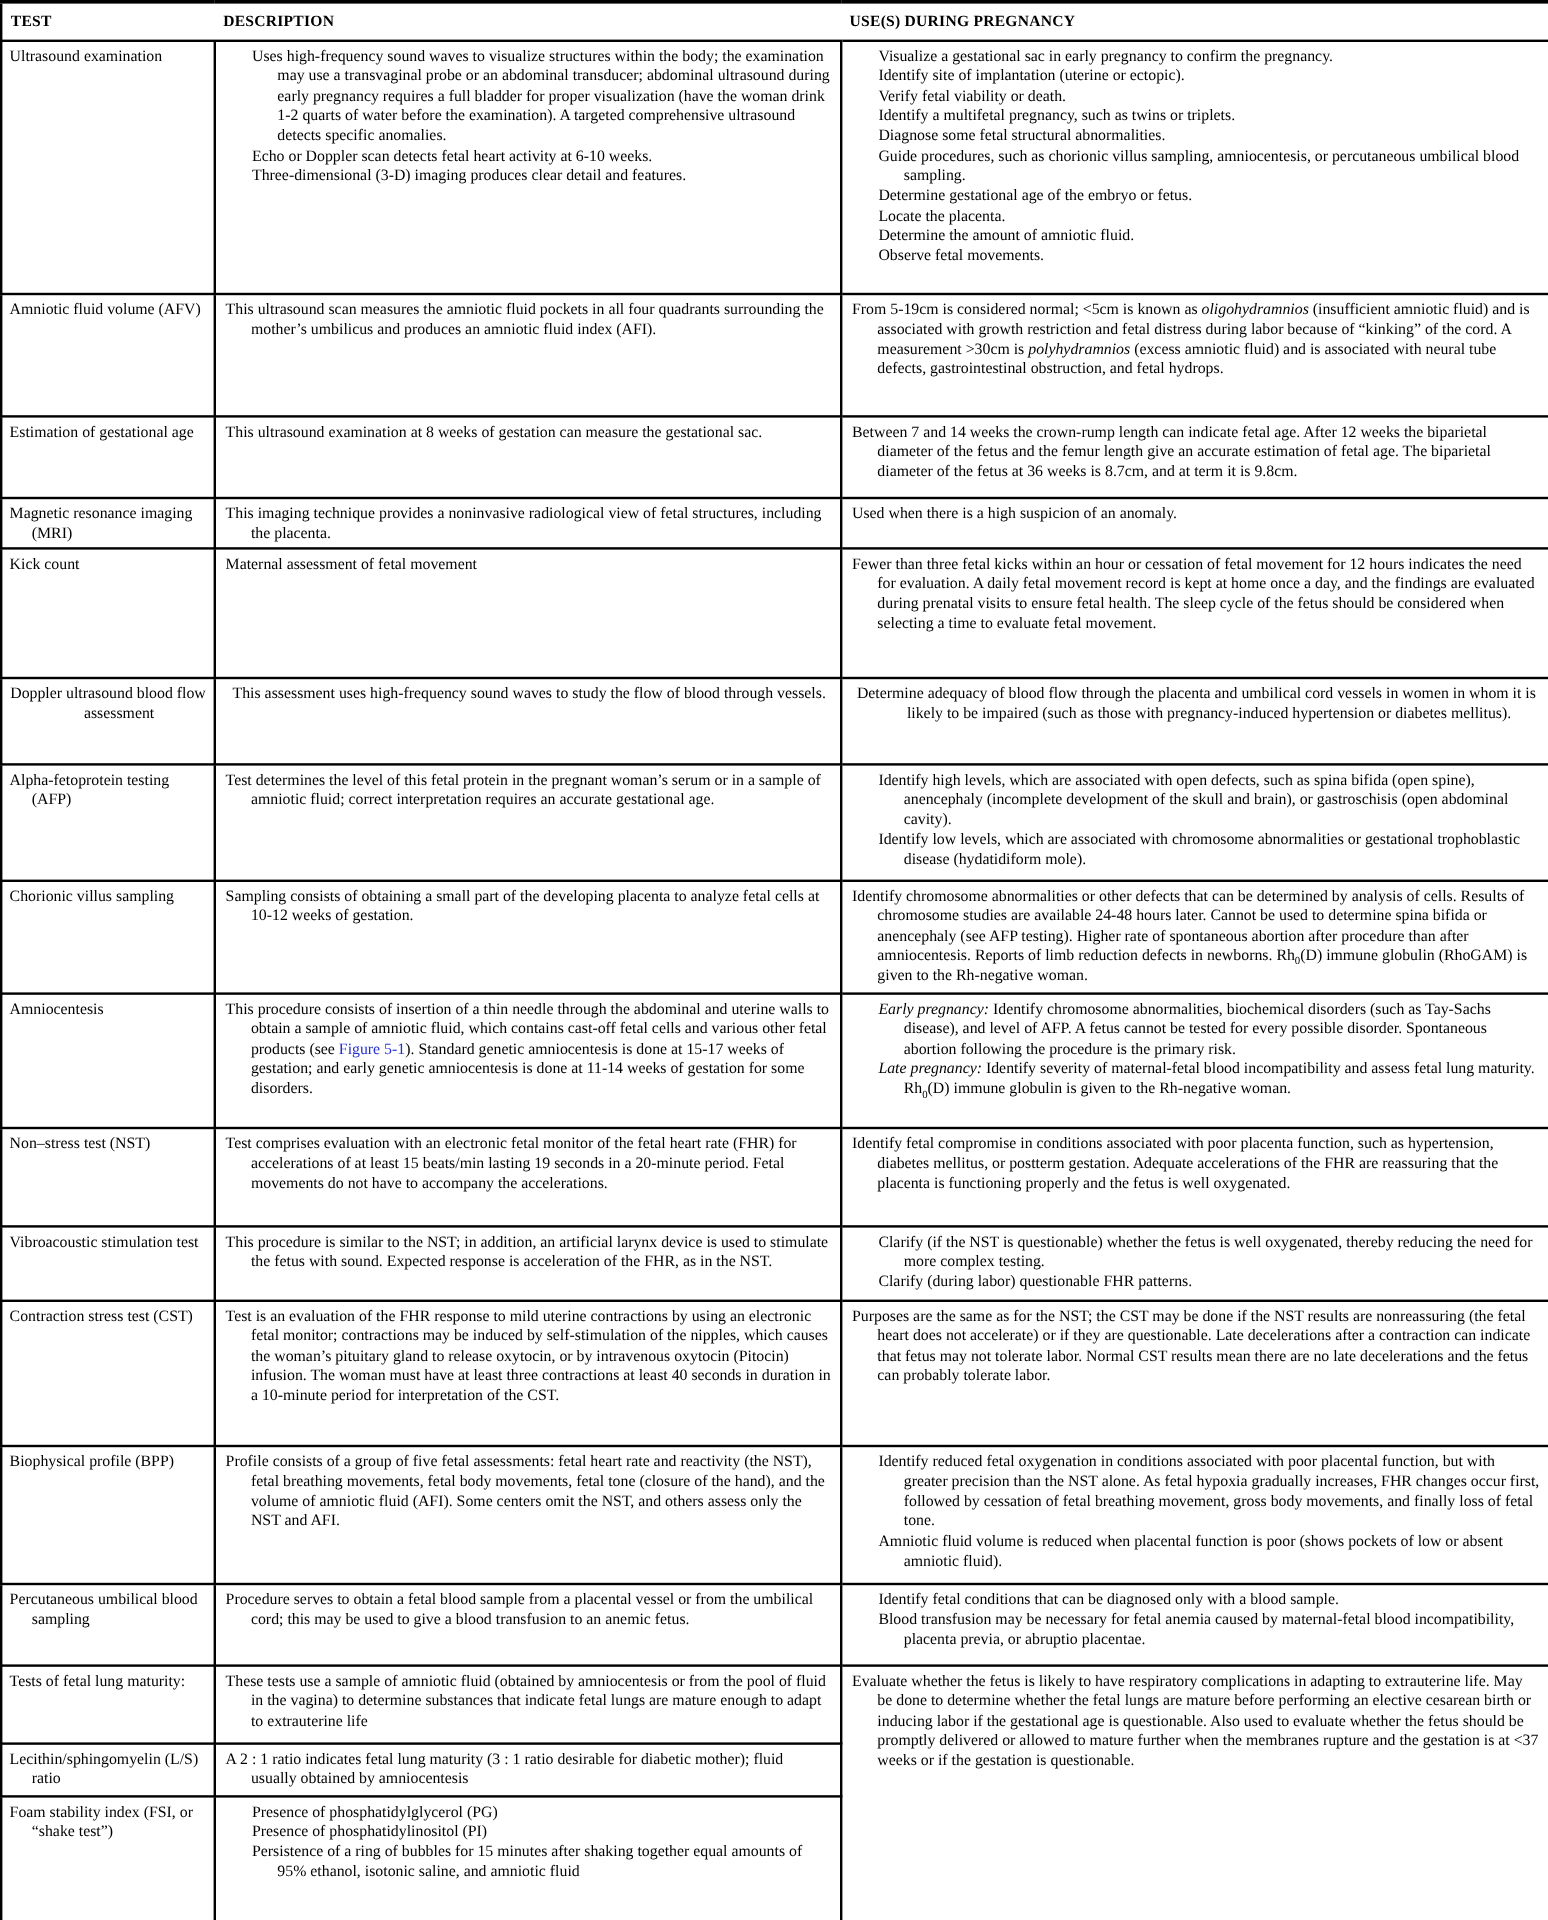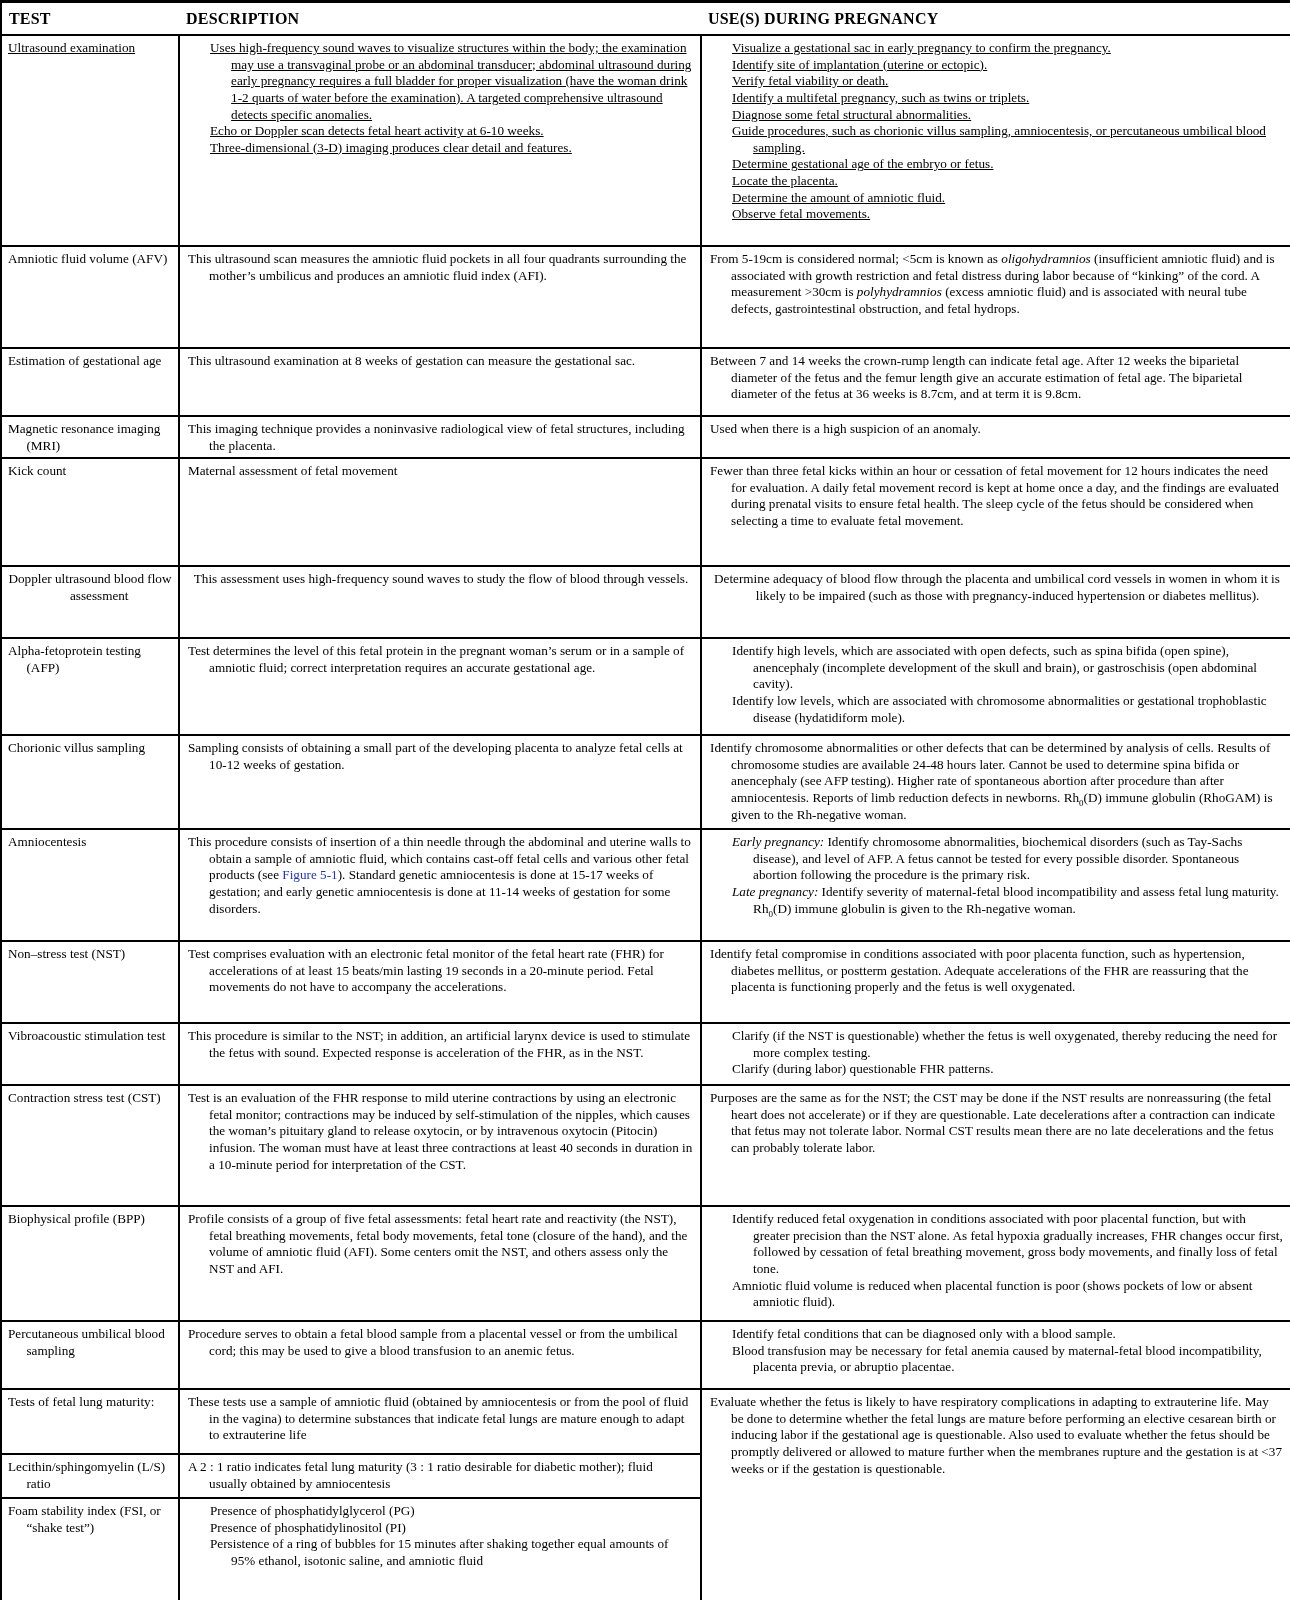--- a/index.html
+++ b/index.html
@@ -7,21 +7,21 @@
   #page { width:1290px; background:var(--bg); }
   table.tests {
     border-collapse:collapse; table-layout:fixed; width:1290px;
     font-family:"Liberation Serif", serif; color:var(--text);
   }
   col.c-test {width:178px;} col.c-desc {width:522px;} col.c-uses {width:590px;}
   th {
     border-top:3px solid var(--border);
     border-bottom:2px solid var(--border);
     text-align:left; vertical-align:middle;
-    font-size:16px; font-weight:bold; letter-spacing:0.2px;
+    font-size:13px; font-weight:bold; letter-spacing:0.2px;
     padding:7px 4px 6px 7px; height:32px; box-sizing:border-box;
   }
   th:first-child { border-left:2px solid var(--border); }
   th:last-child { border-right:2px solid var(--border); }
   td {
     border:2px solid var(--border);
     vertical-align:top; box-sizing:border-box;
     font-size:13.2px; line-height:1.26;
     padding:4px 6px 2px 8px;
   }
@@ -44,21 +44,21 @@
         <col class="c-uses">
     </colgroup>
     <thead>
       <tr>
         <th>TEST</th>
         <th>DESCRIPTION</th>
         <th>USE(S) DURING PREGNANCY</th>
       </tr>
     </thead>
     <tbody>
-        <tr style="height: 211px; text-decoration: underline;">
+        <tr style="height: 211px;">
           <td class="test-cell">
             <p class="para test-para">Ultrasound examination</p>
           </td>
           <td class="padded">
             <p class="para"><span>Uses high-frequency sound waves to visualize structures within the body; the examination may use a transvaginal probe or an abdominal transducer; abdominal ultrasound during early pregnancy requires a full bladder for proper visualization (have the woman drink 1-2 quarts of water before the examination). A targeted comprehensive ultrasound detects specific anomalies.</span></p>
             <p class="para"><span>Echo or Doppler scan detects fetal heart activity at 6-10 weeks.</span></p>
             <p class="para"><span>Three-dimensional (3-D) imaging produces clear detail and features.</span></p>
           </td>
           <td class="padded">
             <p class="para"><span>Visualize a gestational sac in early pregnancy to confirm the pregnancy.</span></p>

